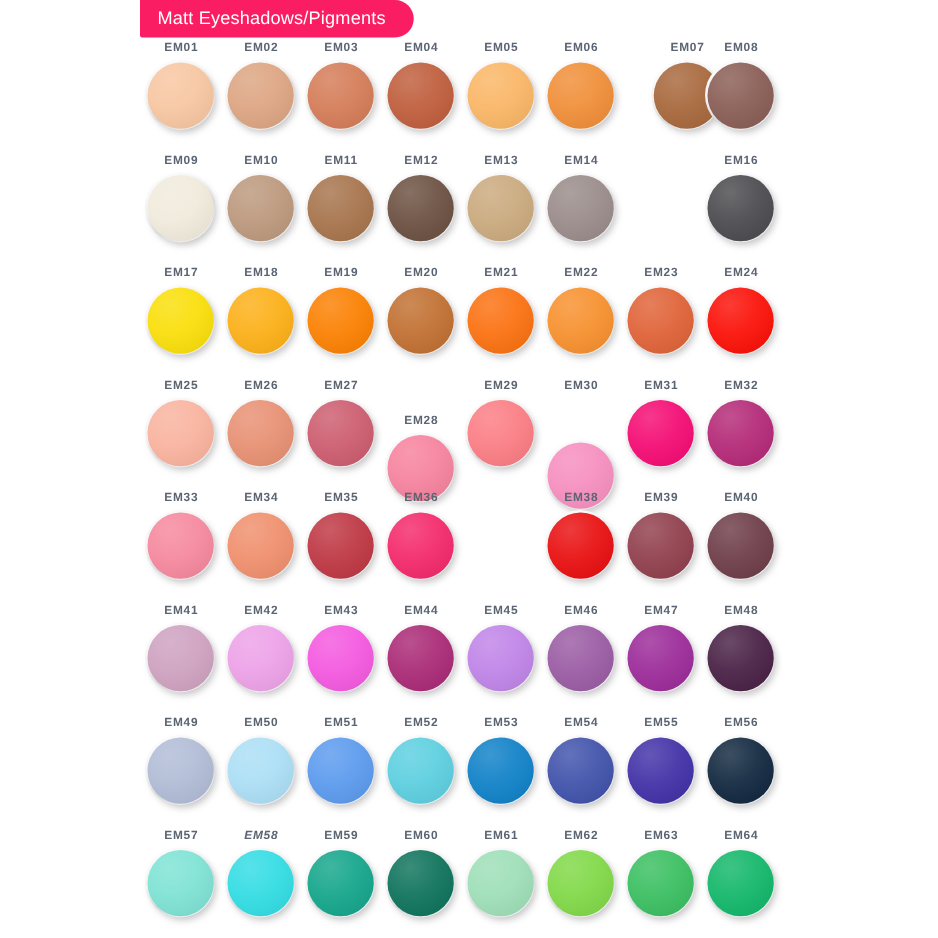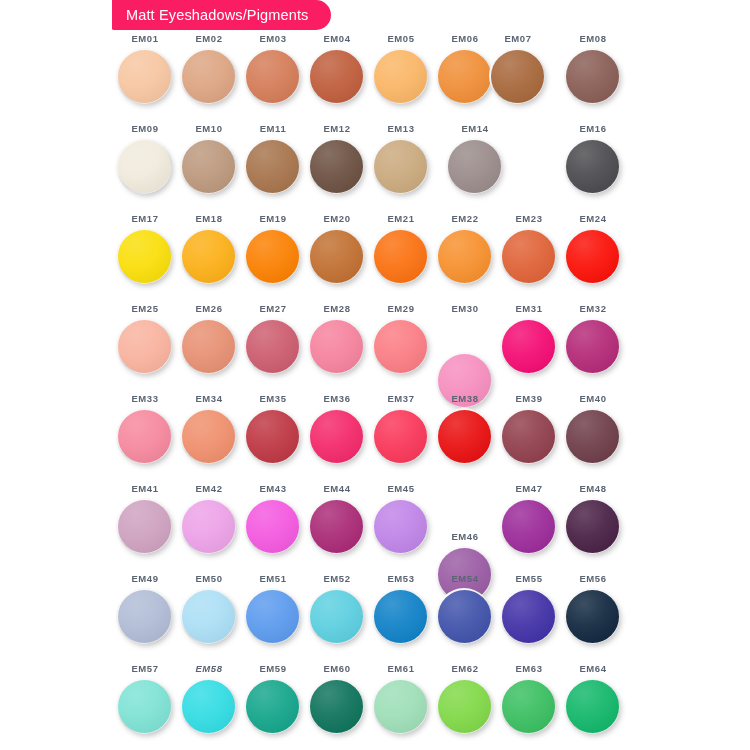--- a/index.html
+++ b/index.html
@@ -164,21 +164,21 @@
         </div>
       </div>
       <div class="swatch-cell" style="left: 433px;">
         <div class="swatch-label">EM06</div>
         <div class="swatch-disc-wrap">
           <div class="swatch-shadow"></div>
           <div class="swatch-rim"></div>
           <div class="swatch-disc" style="background-color: rgb(240, 144, 59);"></div>
         </div>
       </div>
-      <div class="swatch-cell" style="left: 486px;">
+      <div class="swatch-cell" style="left: 518px;">
         <div class="swatch-label">EM07</div>
         <div class="swatch-disc-wrap">
           <div class="swatch-shadow"></div>
           <div class="swatch-rim"></div>
           <div class="swatch-disc" style="background-color: rgb(169, 106, 63);"></div>
         </div>
       </div>
       <div class="swatch-cell" style="left: 561px;">
         <div class="swatch-label">EM08</div>
         <div class="swatch-disc-wrap">
@@ -222,21 +222,21 @@
         </div>
       </div>
       <div class="swatch-cell" style="left: 369px;">
         <div class="swatch-label">EM13</div>
         <div class="swatch-disc-wrap">
           <div class="swatch-shadow"></div>
           <div class="swatch-rim"></div>
           <div class="swatch-disc" style="background-color: rgb(203, 171, 128);"></div>
         </div>
       </div>
-      <div class="swatch-cell" style="left: 443px; text-align: center;">
+      <div class="swatch-cell" style="left: 433px; text-align: center;">
         <div class="swatch-label">EM14</div>
         <div class="swatch-disc-wrap">
           <div class="swatch-shadow"></div>
           <div class="swatch-rim"></div>
           <div class="swatch-disc" style="background-color: rgb(155, 141, 140);"></div>
         </div>
       </div>
       <div class="swatch-cell" style="left: 561px;">
         <div class="swatch-label">EM16</div>
         <div class="swatch-disc-wrap">
@@ -330,21 +330,21 @@
         </div>
       </div>
       <div class="swatch-cell" style="left: 241px;">
         <div class="swatch-label">EM27</div>
         <div class="swatch-disc-wrap">
           <div class="swatch-shadow"></div>
           <div class="swatch-rim"></div>
           <div class="swatch-disc" style="background-color: rgb(205, 95, 113);"></div>
         </div>
       </div>
-      <div class="swatch-cell" style="left: 305px;">
+      <div class="swatch-cell" style="left: 305px; margin-top: 28px;">
         <div class="swatch-label">EM28</div>
         <div class="swatch-disc-wrap">
           <div class="swatch-shadow"></div>
           <div class="swatch-rim"></div>
           <div class="swatch-disc" style="background-color: rgb(246, 132, 159);"></div>
         </div>
       </div>
       <div class="swatch-cell" style="left: 369px;">
         <div class="swatch-label">EM29</div>
         <div class="swatch-disc-wrap">
@@ -404,28 +404,20 @@
         </div>
       </div>
       <div class="swatch-cell" style="left: 305px;">
         <div class="swatch-label">EM36</div>
         <div class="swatch-disc-wrap">
           <div class="swatch-shadow"></div>
           <div class="swatch-rim"></div>
           <div class="swatch-disc" style="background-color: rgb(244, 44, 109);"></div>
         </div>
       </div>
-      <div class="swatch-cell" style="left: 369px;">
-        <div class="swatch-label">EM37</div>
-        <div class="swatch-disc-wrap">
-          <div class="swatch-shadow"></div>
-          <div class="swatch-rim"></div>
-          <div class="swatch-disc" style="background-color: rgb(250, 58, 92);"></div>
-        </div>
-      </div>
       <div class="swatch-cell" style="left: 433px;">
         <div class="swatch-label">EM38</div>
         <div class="swatch-disc-wrap">
           <div class="swatch-shadow"></div>
           <div class="swatch-rim"></div>
           <div class="swatch-disc" style="background-color: rgb(233, 19, 20);"></div>
         </div>
       </div>
       <div class="swatch-cell" style="left: 497px;">
         <div class="swatch-label">EM39</div>
@@ -478,21 +470,21 @@
         </div>
       </div>
       <div class="swatch-cell" style="left: 369px;">
         <div class="swatch-label">EM45</div>
         <div class="swatch-disc-wrap">
           <div class="swatch-shadow"></div>
           <div class="swatch-rim"></div>
           <div class="swatch-disc" style="background-color: rgb(193, 134, 232);"></div>
         </div>
       </div>
-      <div class="swatch-cell" style="left: 433px; margin-top: 48px;">
+      <div class="swatch-cell" style="left: 433px;">
         <div class="swatch-label">EM46</div>
         <div class="swatch-disc-wrap">
           <div class="swatch-shadow"></div>
           <div class="swatch-rim"></div>
           <div class="swatch-disc" style="background-color: rgb(156, 94, 165);"></div>
         </div>
       </div>
       <div class="swatch-cell" style="left: 497px;">
         <div class="swatch-label">EM47</div>
         <div class="swatch-disc-wrap">

